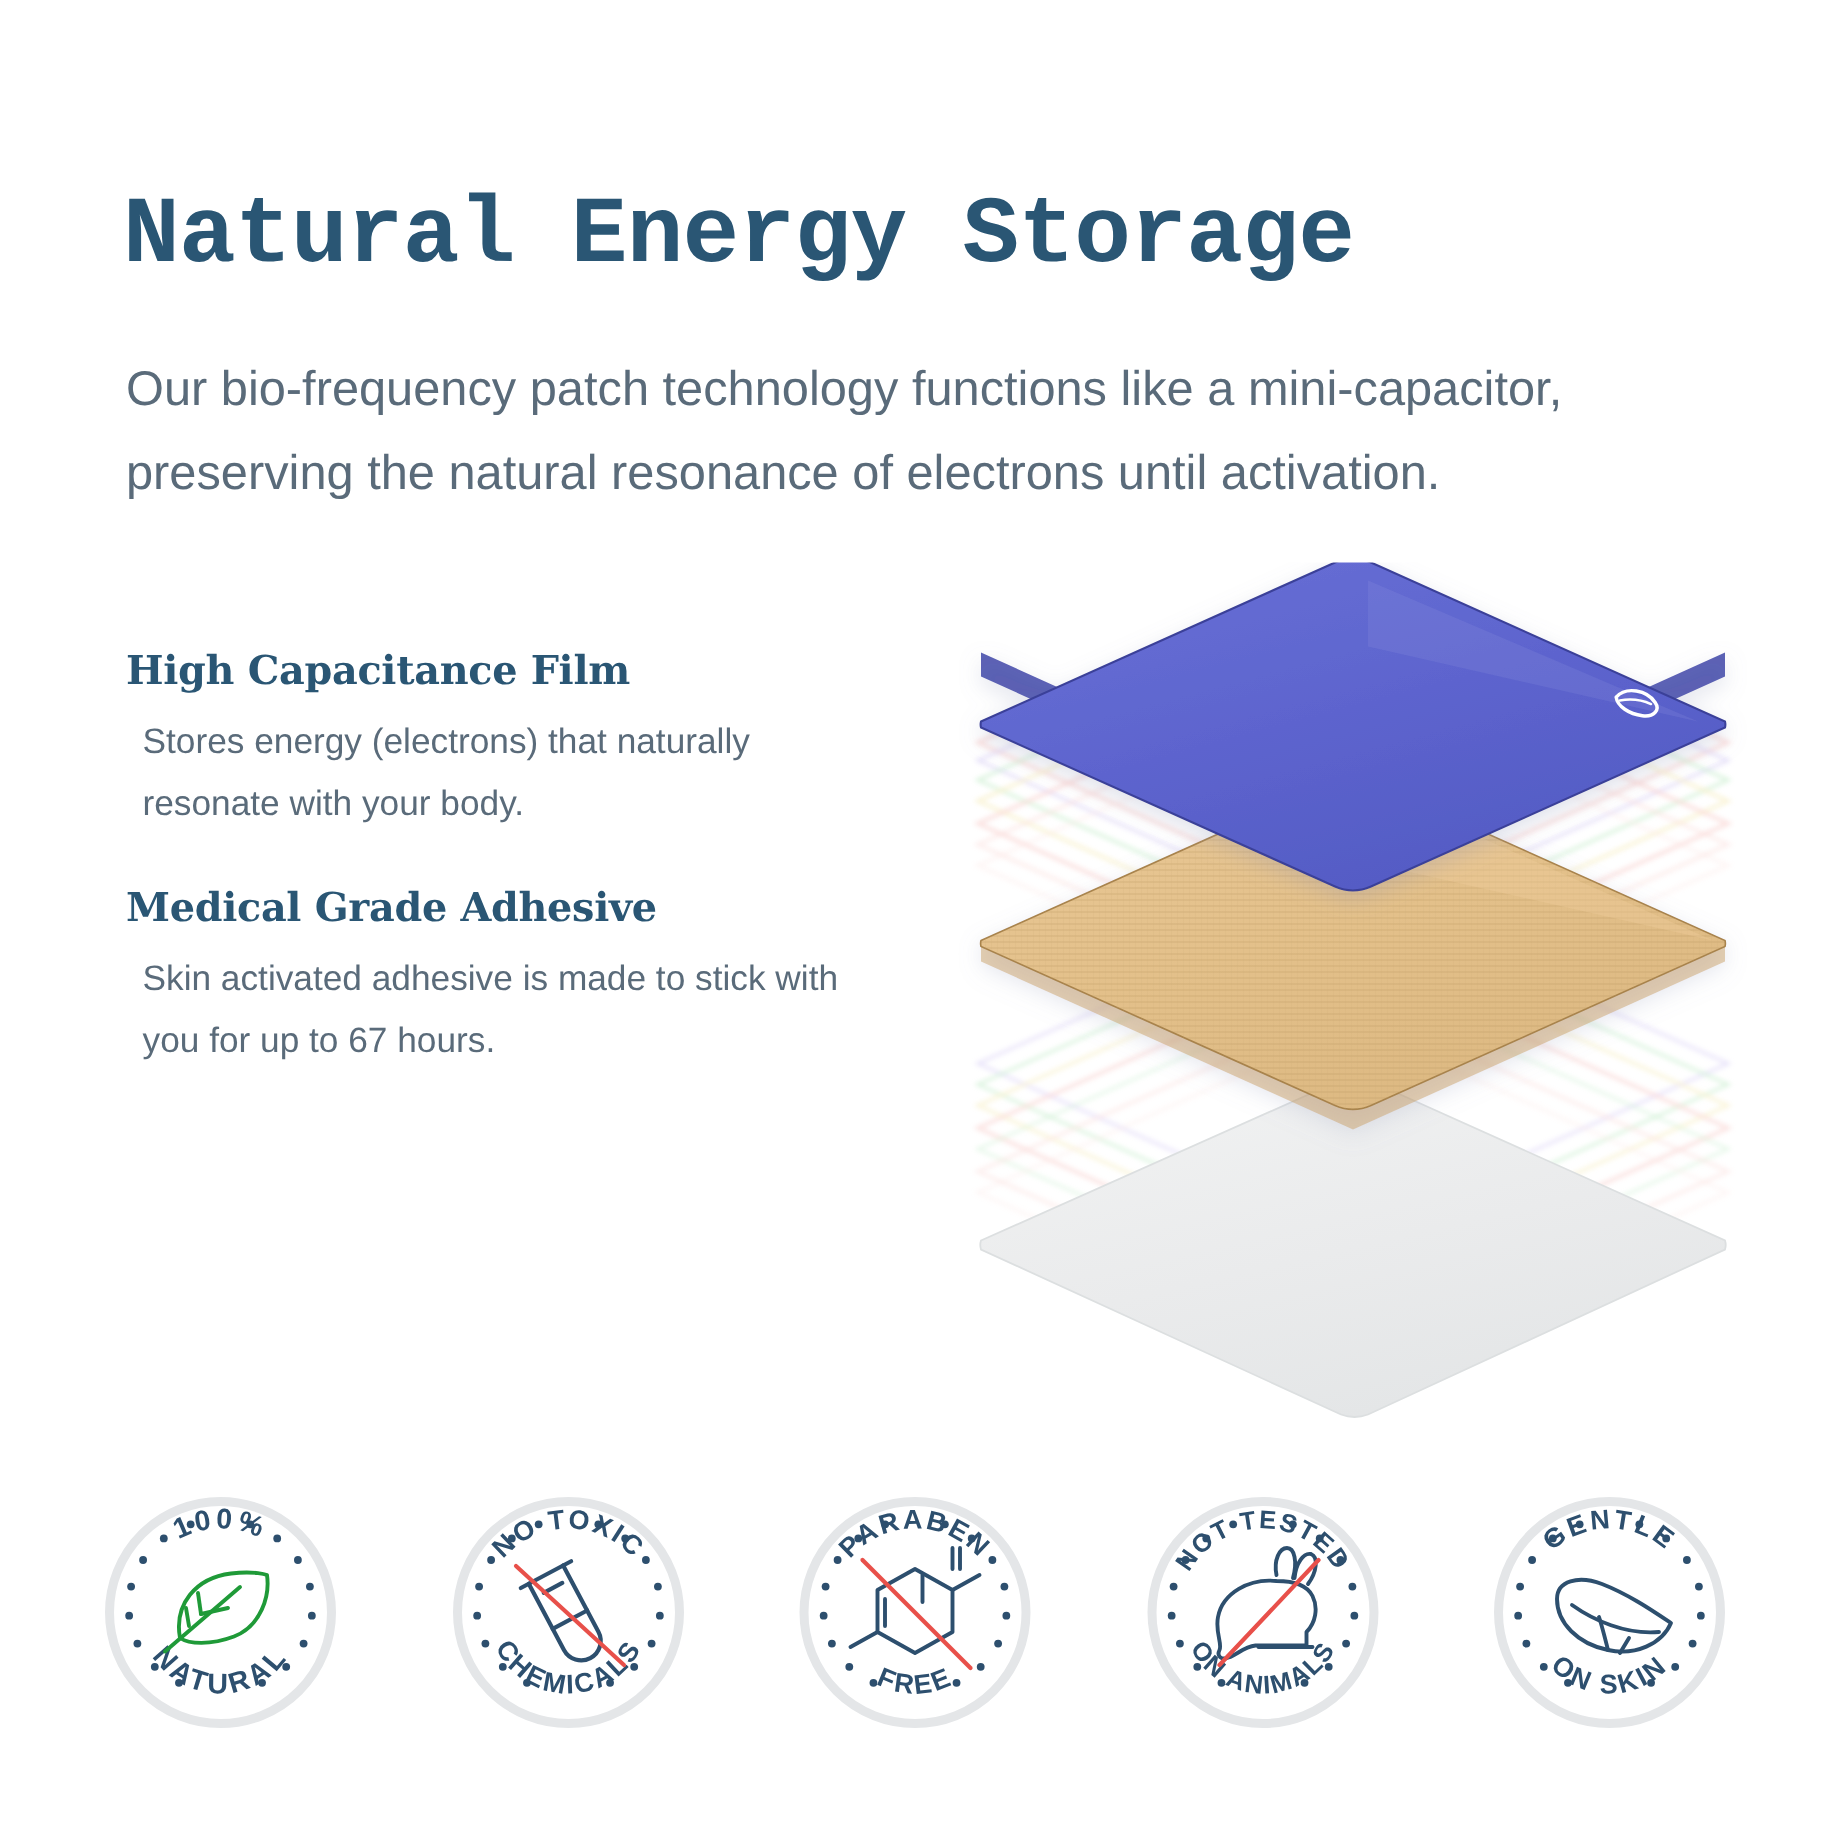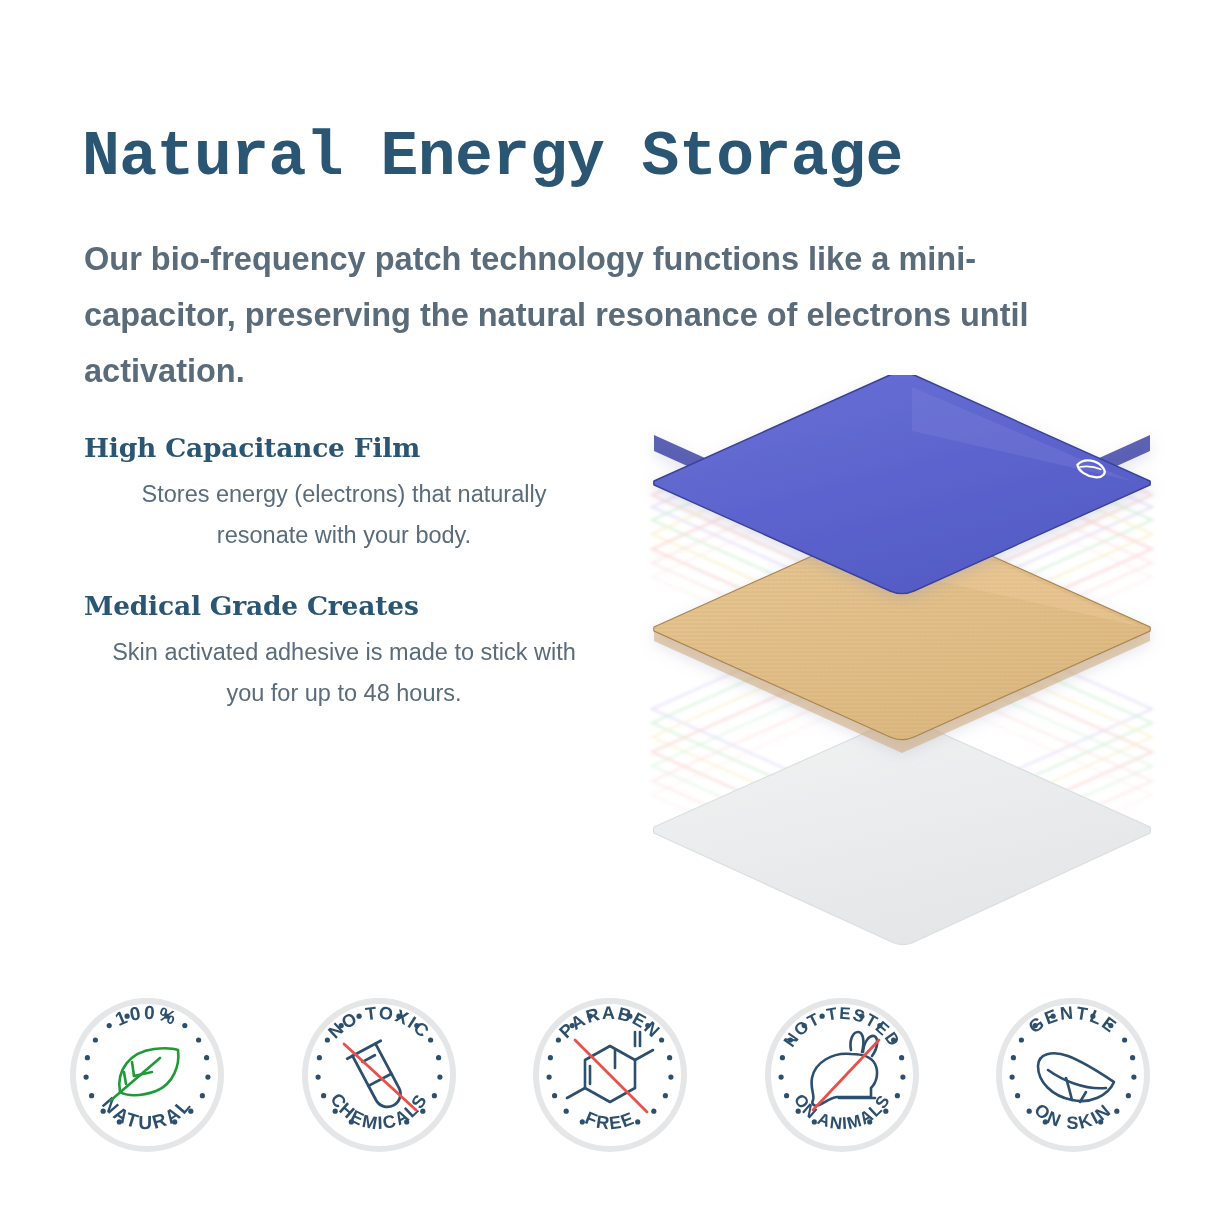--- a/index.html
+++ b/index.html
@@ -31,21 +31,21 @@
     white-space: nowrap;
   }
   #page-subtitle {
     position: absolute;
     left: 84px;
     top: 198px;
     width: 980px;
     font-size: 32.5px;
     line-height: 56px;
     color: #5a6b7a;
-    font-weight: 700;
+    font-weight: 400;
   }
 
   
   #features {
     position: absolute;
     left: 84px;
     top: 432px;
     width: 520px;
   }
   .feature {
@@ -59,21 +59,20 @@
     letter-spacing: -0.2px;
     margin: 0 0 11px 0;
     white-space: nowrap;
   }
   .feature-desc {
     font-size: 23.5px;
     line-height: 41px;
     color: #5a6b7a;
     margin: 11px;
     max-width: 500px;
-    text-align: center;
   }
   .feature:nth-child(1) { margin-bottom: 34px; }
   .feature:nth-child(2) { margin-bottom: 36px; }
 
   
   #patch-illustration {
     position: absolute;
     left: 612px;
     top: 375px;
     width: 580px;
@@ -110,22 +109,22 @@
 <h1 id="page-title">Natural Energy Storage</h1>
 
 <p id="page-subtitle">Our bio-frequency patch technology functions like a mini-capacitor, preserving the natural resonance of electrons until activation.</p>
 
 <div id="features">
   <div class="feature">
     <h2 class="feature-title">High Capacitance Film</h2>
     <p class="feature-desc">Stores energy (electrons) that naturally resonate with your body.</p>
   </div>
   <div class="feature">
-    <h2 class="feature-title">Medical Grade Creates</h2>
-    <p class="feature-desc">Skin activated adhesive is made to stick with you for up to 48 hours.</p>
+    <h2 class="feature-title">Medical Grade Adhesive</h2>
+    <p class="feature-desc">Skin activated adhesive is made to stick with you for up to 67 hours.</p>
   </div>
 </div>
 
 <div id="patch-illustration">
   <svg viewBox="0 0 580 580" xmlns="http://www.w3.org/2000/svg">
     <defs>
       <linearGradient id="filmGrad" x1="0" y1="0" x2="0.6" y2="1">
         <stop offset="0%" stop-color="#6a71d6"></stop>
         <stop offset="55%" stop-color="#5d64ce"></stop>
         <stop offset="100%" stop-color="#545bc4"></stop>

